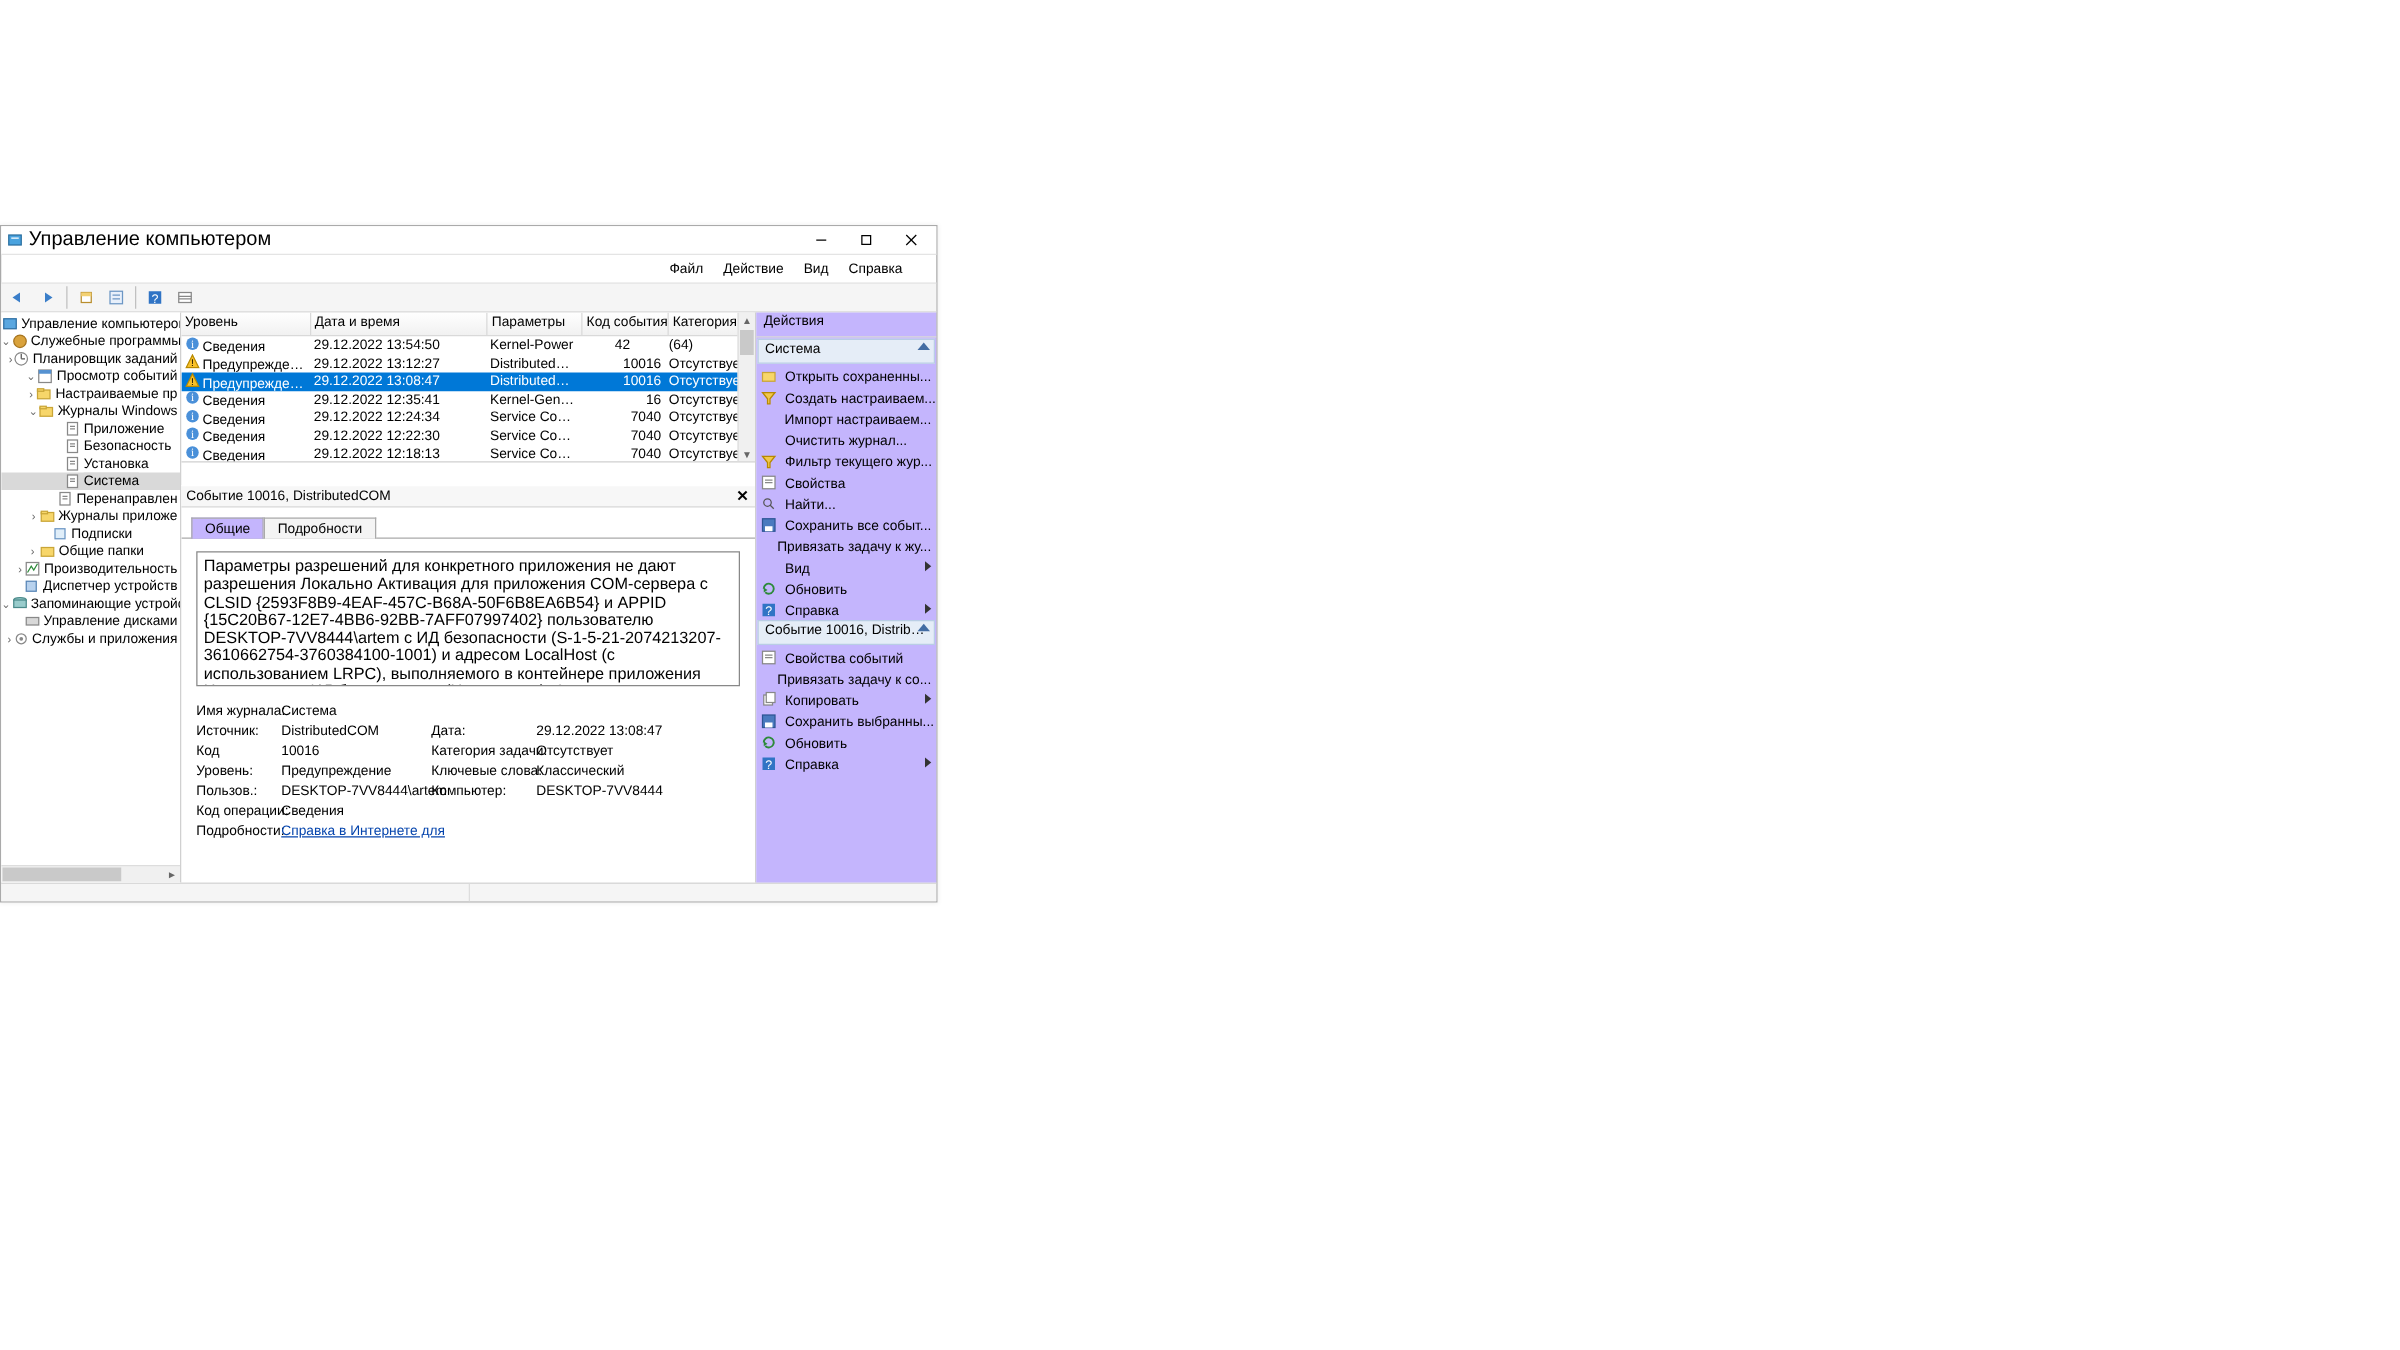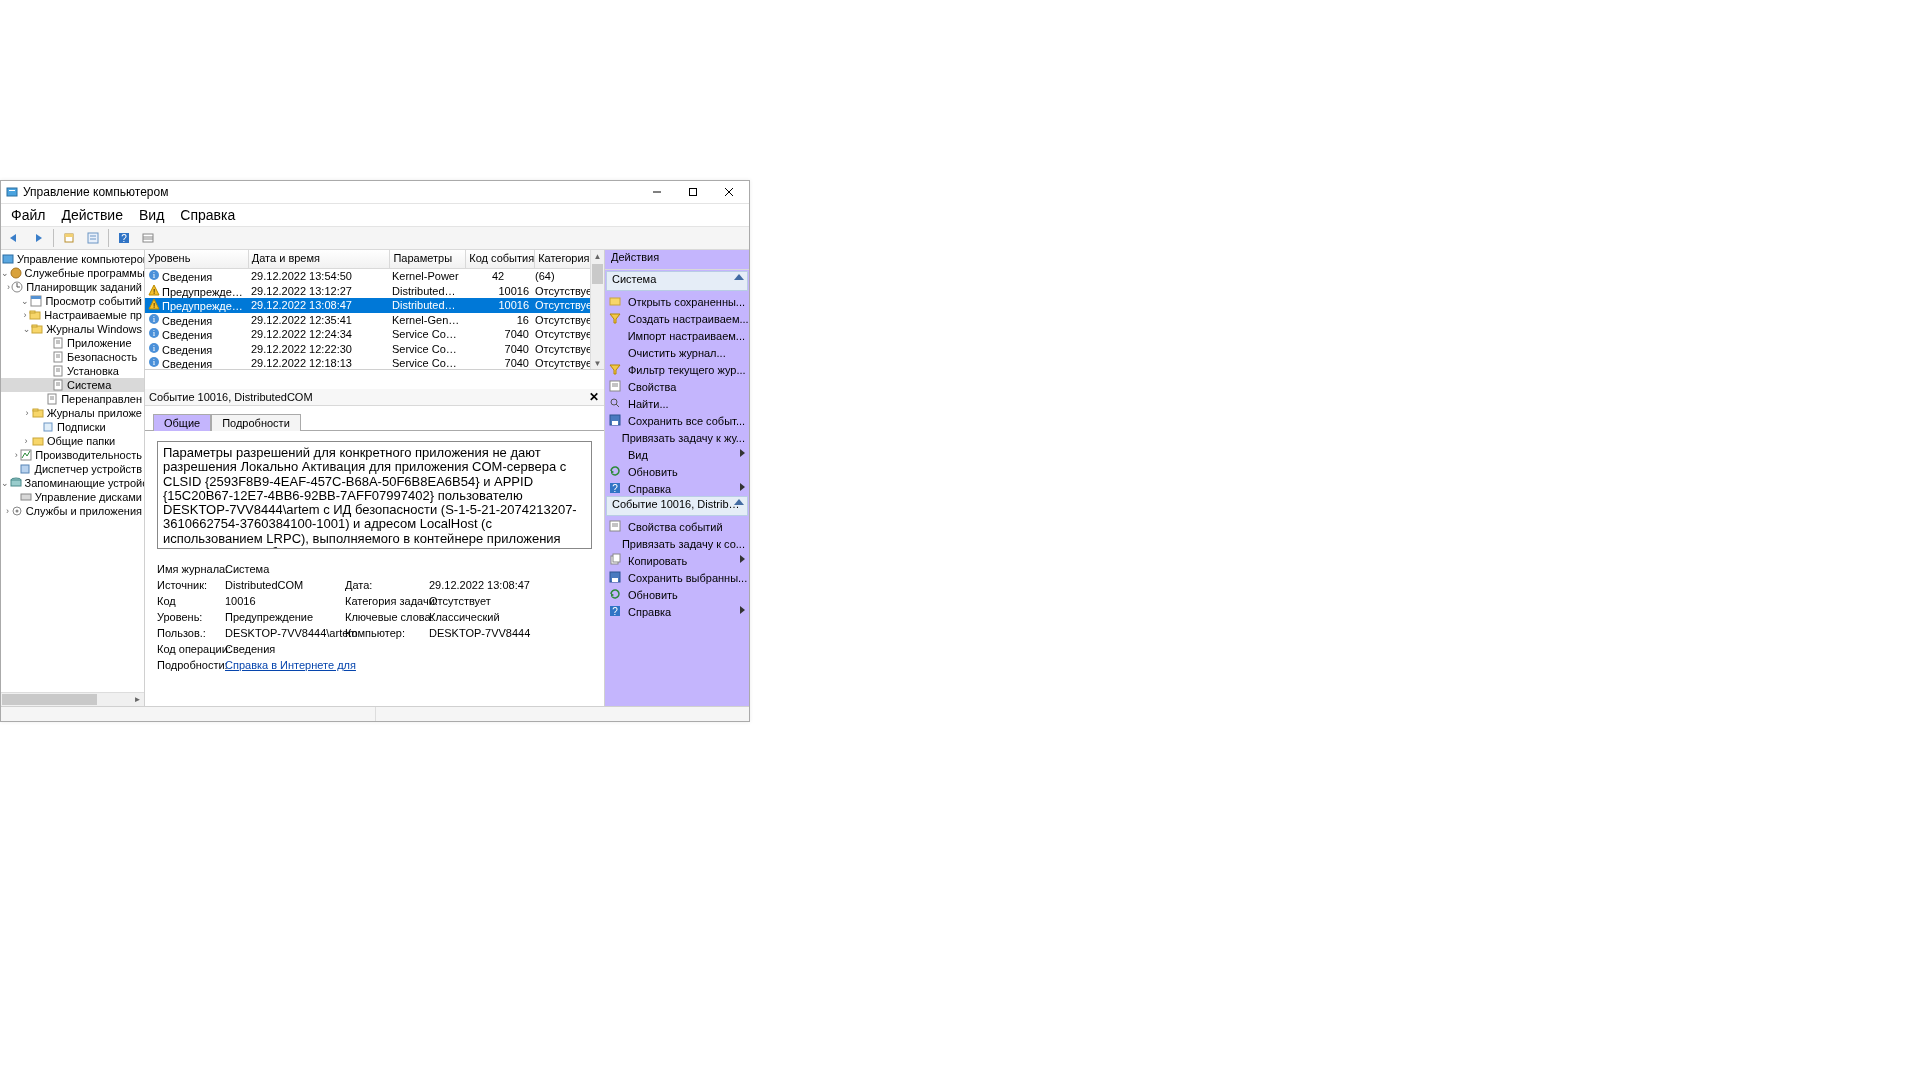--- a/index.html
+++ b/index.html
@@ -1,22 +1,22 @@
 <!DOCTYPE html>
 <html><head>
 <meta charset="utf-8">
 <style>
 html,body{margin:0;padding:0;width:1920px;height:1080px;background:#fff;font-family:"Segoe UI",Tahoma,sans-serif;font-size:11px;color:#000;}
 .window{position:absolute;left:0;top:180px;width:748px;border:1px solid #aaa;background:#fff;box-shadow:0 0 4px rgba(0,0,0,0.08);}
 .titlebar{height:22px;display:flex;align-items:center;padding:0 2px;background:#fff;border-bottom:1px solid #e4e4e4;}
 .titlebar .tb-icon{width:14px;height:14px;margin:0 4px 0 2px;}
-.titlebar .tb-title{flex:1;font-size:12px;}
+.titlebar .tb-title{flex:1;font-size:16px;}
 .titlebar .tb-btns{display:flex;}
 .titlebar .tb-btn{width:36px;height:22px;display:flex;align-items:center;justify-content:center;}
-.menubar{height:18px;display:flex;align-items:center;padding:2px 4px;gap:4px;font-size:14px;}
+.menubar{height:18px;display:flex;align-items:center;padding:2px 21px;gap:4px;font-size:11px;justify-content:flex-end;}
 .menubar .menu-item{padding:0 6px;}
 .toolbar{height:22px;border-top:1px solid #e4e4e4;border-bottom:1px solid #d9d9d9;display:flex;align-items:center;padding:0 2px;gap:2px;background:#f5f5f5;}
 .tbtn{width:20px;height:20px;display:flex;align-items:center;justify-content:center;border:1px solid transparent;}
 .vsep{width:1px;height:18px;background:#c0c0c0;margin:0 2px;}
 .body{display:flex;height:456px;}
 .tree-pane{width:143px;border-right:1px solid #d0d0d0;overflow:hidden;background:#fff;position:relative;}
 .tree-sb{position:absolute;left:0;right:0;bottom:0;height:13px;background:#f0f0f0;border-top:1px solid #ddd;display:flex;align-items:center;}
 .tree-sb .thumb{position:absolute;left:1px;width:95px;height:11px;background:#c9c9c9;top:1px;}
 .tree-sb .ab{position:absolute;width:13px;height:11px;top:1px;display:flex;align-items:center;justify-content:center;color:#666;font-size:8px;}
 .tree{padding:2px 0 14px 0;white-space:nowrap;overflow:hidden;}

